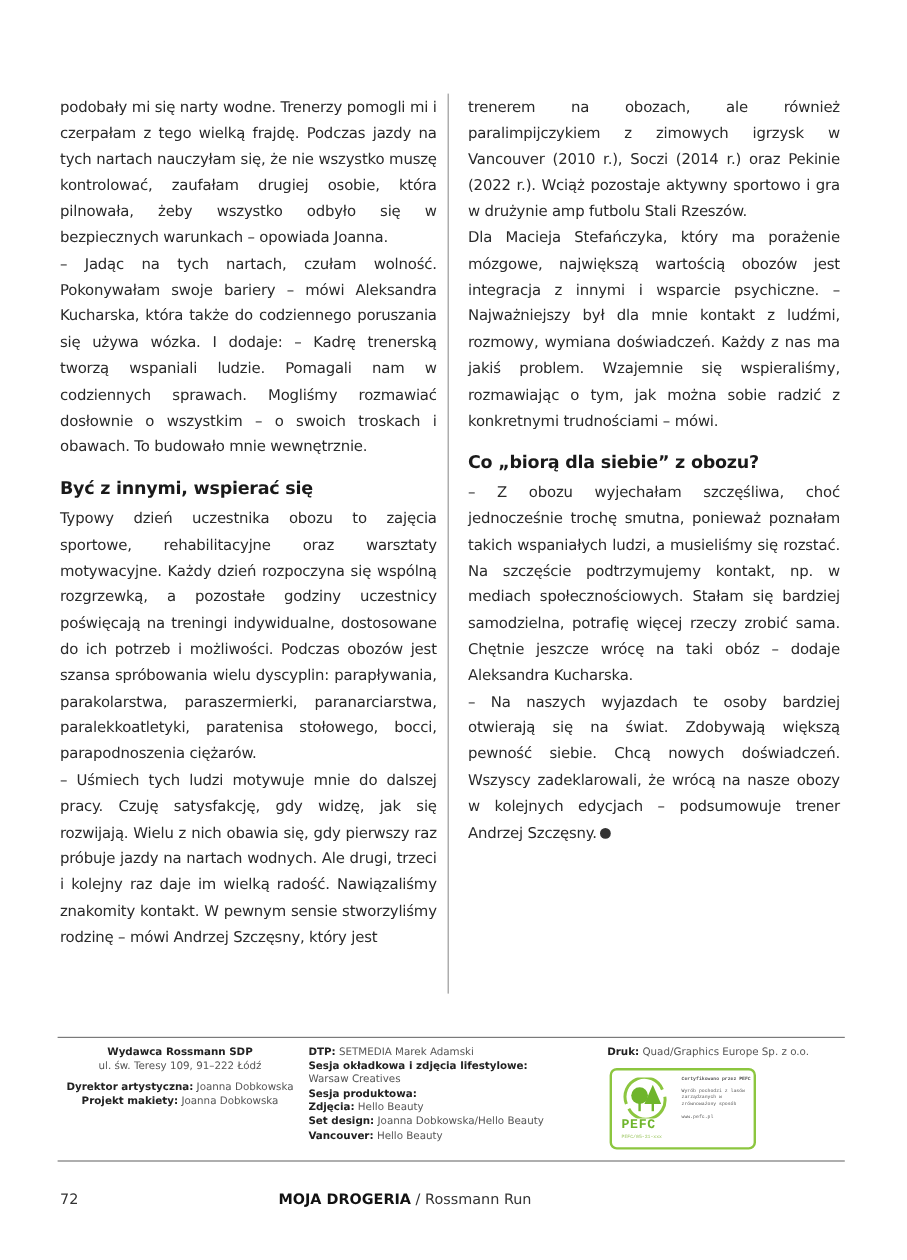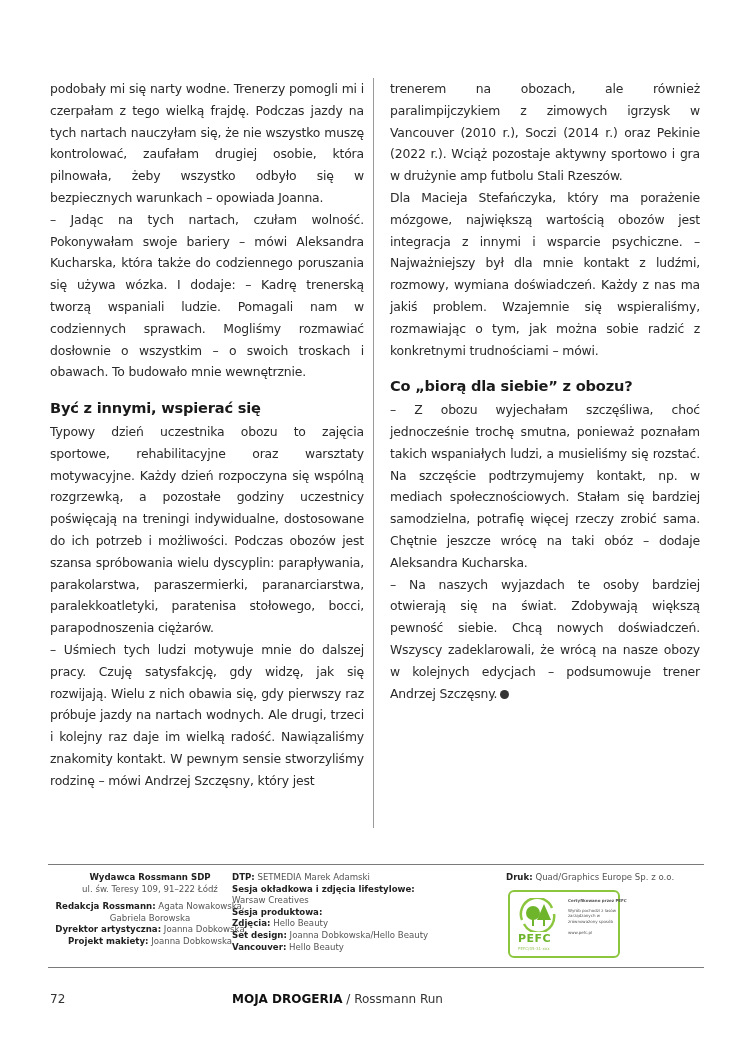--- a/index.html
+++ b/index.html
@@ -14,24 +14,24 @@
   .col h2 { margin: 14px 0 2px 0; font-size: 14.6px; font-weight: bold; color: #1a1a1a; letter-spacing: -0.2px; }
   .end-mark { display: inline-block; width: 9px; height: 9px; border-radius: 50%; background: #333;
               vertical-align: middle; margin-left: 3px; }
   .rule { position: absolute; left: 48px; width: 656px; height: 1px; background: #7a7a7a; }
   .rule-top { top: 864px; }
   .rule-bot { top: 967px; }
   .colophon { position: absolute; top: 872px; font-size: 8.6px; line-height: 11.6px; color: #555; }
   .colophon b { color: #222; font-weight: bold; }
   .colophon .gap { height: 6px; }
   .cp-1 { left: 50px; width: 200px; text-align: center; }
-  .cp-2 { left: 232px; width: 230px; }
+  .cp-2 { left: 257px; width: 230px; }
   .cp-3 { left: 506px; width: 210px; }
-  .pefc { position: absolute; left: 508px; top: 890px; width: 112px; height: 68px;
-          border: 2px solid #8cc63f; border-radius: 6px; box-sizing: border-box; background: #fff; }
+  .pefc { position: absolute; left: 508px; top: 890px; width: 122px; height: 68px;
+          border: 2px solid #8cc63f; border-radius: 6px; box-sizing: border-box; background: #fff; font-family: Liberation Mono, monospace; }
   .pefc-logo { position: absolute; left: 8px; top: 6px; width: 40px; }
   .pefc-name { position: absolute; left: 8px; top: 40px; font-size: 11px; font-weight: bold; color: #6fb52c; letter-spacing: 0.5px; }
   .pefc-sub { position: absolute; left: 8px; top: 54px; font-size: 4px; color: #9ac55e; }
   .pefc-text { position: absolute; left: 58px; top: 6px; width: 60px; font-size: 4px; line-height: 5.6px; color: #555; }
   .pefc-text .t { font-weight: bold; margin-bottom: 4px; display:block; }
   .pefc-text .u { display:block; margin-top: 6px; }
   .page-number { position: absolute; left: 50px; top: 992px; font-size: 12px; color: #333; text-align: center; }
   .footer-title { position: absolute; left: 232px; top: 992px; font-size: 12px; color: #333; }
   .footer-title b { color: #111; }
 </style>
@@ -55,21 +55,20 @@
   <p>– Z obozu wyjechałam szczęśliwa, choć jednocześnie trochę smutna, ponieważ poznałam takich wspaniałych ludzi, a musieliśmy się rozstać. Na szczęście podtrzymujemy kontakt, np. w mediach społecznościowych. Stałam się bardziej samodzielna, potrafię więcej rzeczy zrobić sama. Chętnie jeszcze wrócę na taki obóz – dodaje Aleksandra Kucharska.</p>
   <p><span>– Na naszych wyjazdach te osoby bardziej otwierają się na świat. Zdobywają większą pewność siebie. Chcą nowych doświadczeń. Wszyscy zadeklarowali, że wrócą na nasze obozy w kolejnych edycjach – podsumowuje trener Andrzej Szczęsny.</span><span class="end-mark"></span></p>
 </div>
 
 <div class="rule rule-top"></div>
 
 <div class="colophon cp-1">
   <div><b>Wydawca Rossmann SDP</b></div>
   <div>ul. św. Teresy 109, 91–222 Łódź</div>
   <div class="gap"></div>
-  <div><b>Redakcja Rossmann:</b> <span>Agata Nowakowska, Gabriela Borowska</span></div>
   <div><b>Dyrektor artystyczna:</b> <span>Joanna Dobkowska</span></div>
   <div><b>Projekt makiety:</b> <span>Joanna Dobkowska</span></div>
 </div>
 
 <div class="colophon cp-2">
   <div><b>DTP:</b> <span>SETMEDIA Marek Adamski</span></div>
   <div><b>Sesja okładkowa i zdjęcia lifestylowe:</b></div>
   <div>Warsaw Creatives</div>
   <div><b>Sesja produktowa:</b></div>
   <div><b>Zdjęcia:</b> <span>Hello Beauty</span></div>

